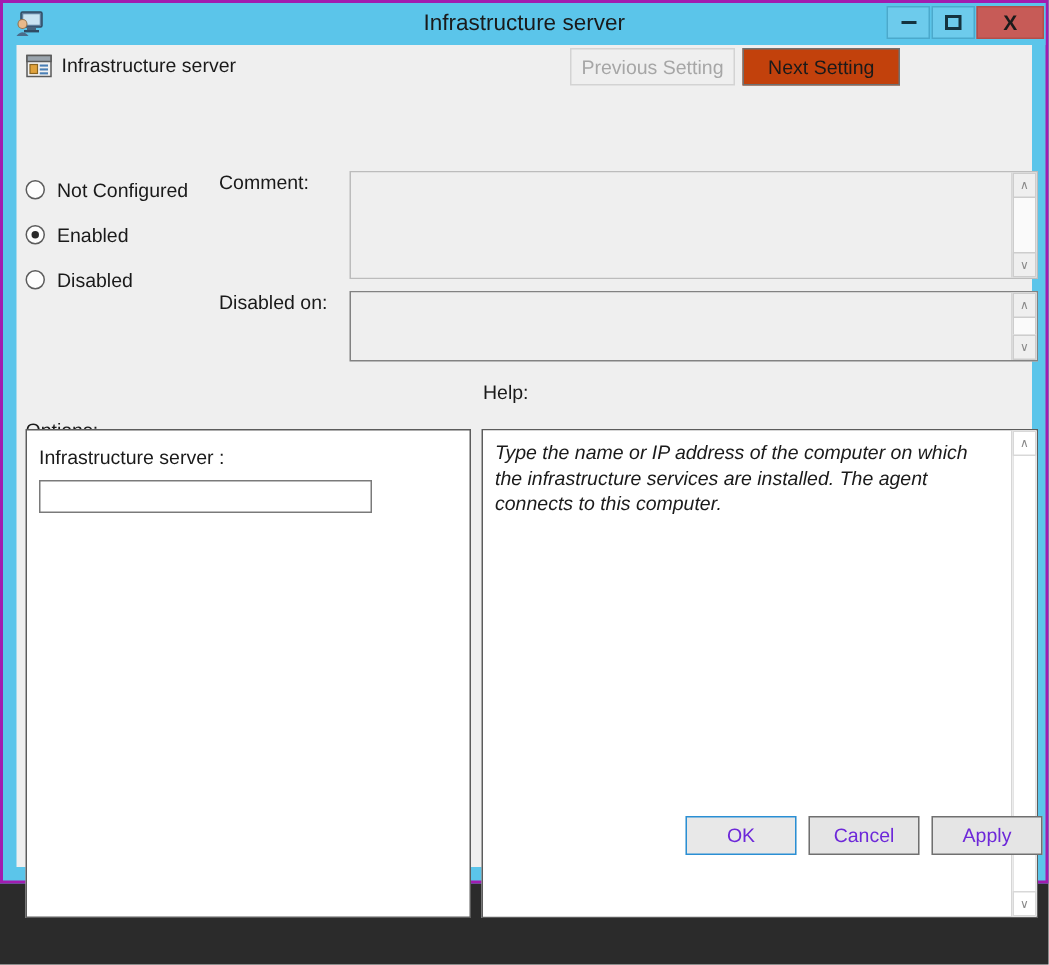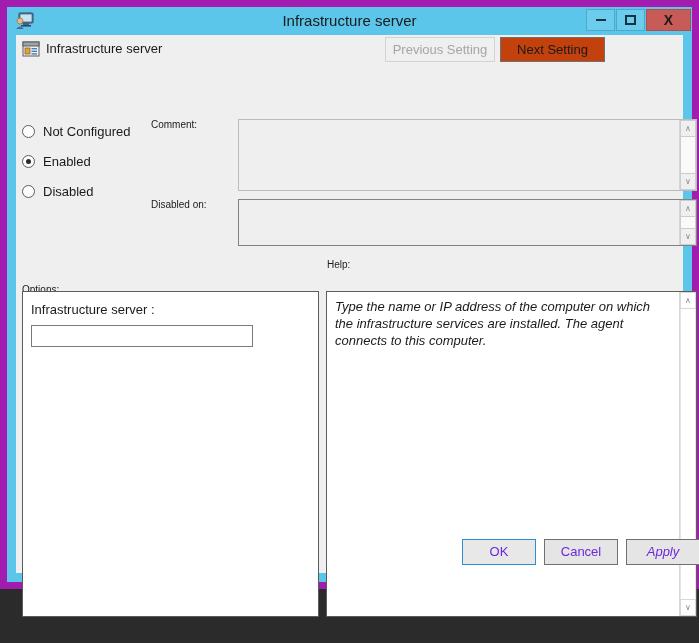--- a/index.html
+++ b/index.html
@@ -15,21 +15,21 @@
     background: #2b2b2b;
   }
 
   
   #window {
     position: absolute;
     left: 0; top: 0;
     width: 699px;
     height: 589px;
     background: #5bc5ea;
-    border: 7px solid #a21caf;
+    border: 2px solid #a21caf;
     display: flex;
     flex-direction: column;
   }
 
   
   #titlebar {
     height: 28px;
     flex: 0 0 28px;
     position: relative;
     background: #5bc5ea;
@@ -172,21 +172,21 @@
   }
   .radio-label {
     margin-left: 8px;
     font-size: 13px;
     color: #1a1a1a;
   }
 
   
   .field-label {
     position: absolute;
-    font-size: 10px;
+    font-size: 13px;
     color: #1a1a1a;
   }
   #comment-label { left: 135px; top: 84px; }
   #supported-label { left: 135px; top: 164px; }
 
   .ro-field {
     position: absolute;
     background: #efefef;
     display: flex;
   }
@@ -313,21 +313,21 @@
     background: #e5e5e5;
     border: 1px solid #707070;
     color: #6d28d9;
   }
   #ok-button {
     left: 446px;
     border: 1px solid #2a8fd4;
     background: #e8e8e8;
   }
   #cancel-button { left: 528px; }
-  #apply-button { left: 610px; font-style: italic; }
+  #apply-button { left: 610px; }
 </style>
 </head>
 <body>
 
 <div id="window">
 
   <div id="titlebar">
     <span id="titlebar-icon">
       <svg width="19" height="18" viewBox="0 0 19 18">
         <rect x="4" y="1" width="14" height="10" rx="1" fill="#5d7f9e" stroke="#2f4a63" stroke-width="1"></rect>

